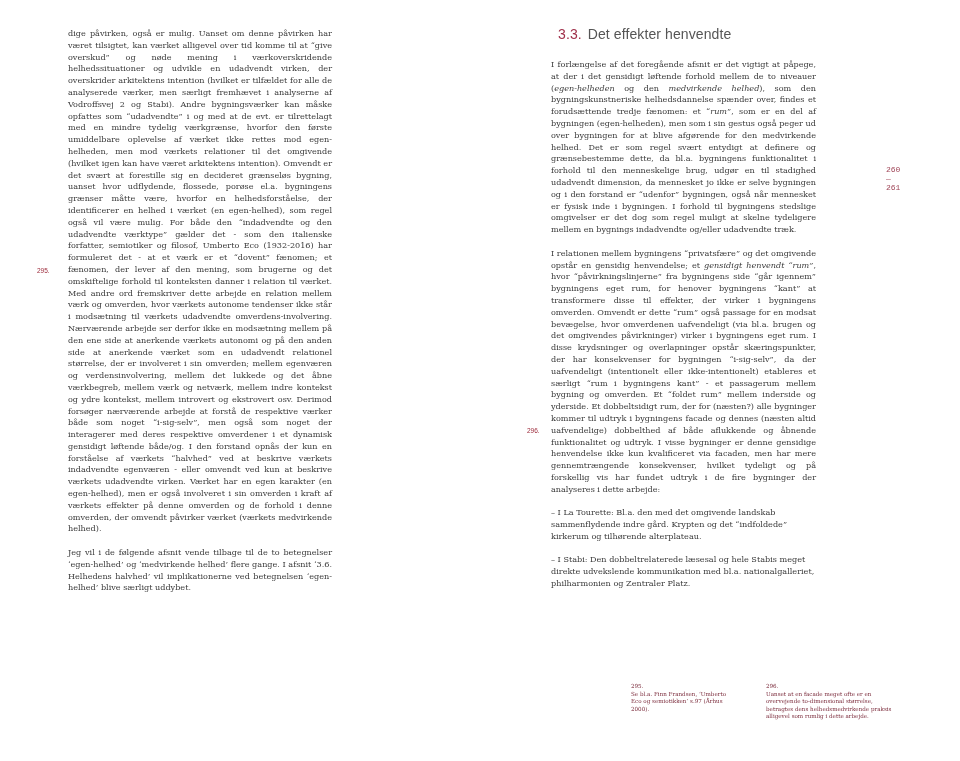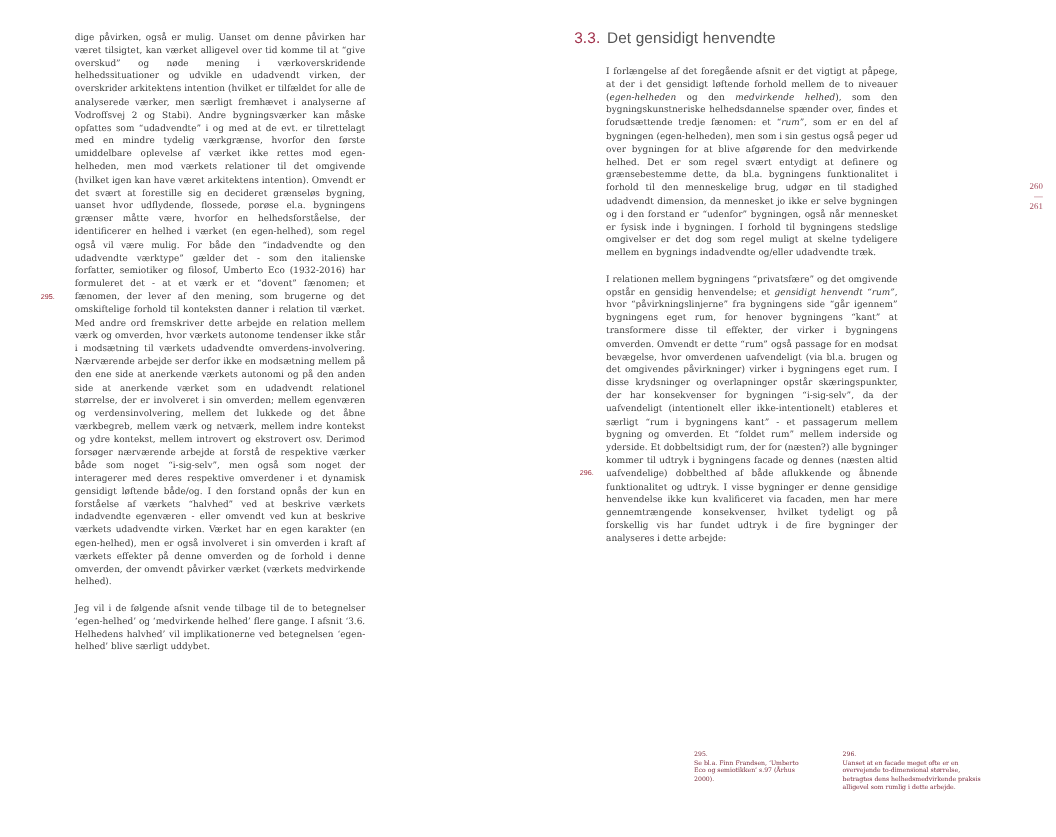--- a/index.html
+++ b/index.html
@@ -9,45 +9,47 @@
   .right-page { left:480px; width:480px; }
   .serif { font-family:"DejaVu Serif", "Liberation Serif", serif; color:#3a3a3a; }
   .body-text { font-size:8.1px; line-height:11.8px; text-align:justify; }
   .col-left { position:absolute; left:68px; top:28px; width:264px; }
   .col-right { position:absolute; left:551px; top:59px; width:265px; }
   .para { margin:0 0 11.8px 0; }
   .para:last-child { margin-bottom:16px; }
   .list-item { margin:0 0 11.8px 0; text-align:left; }
   .fn-marker { position:absolute; font-family:"Liberation Sans", sans-serif; font-size:6.5px; color:#9c2a3a; }
   .heading { position:absolute; left:522px; top:26px; font-family:"Liberation Sans", sans-serif; font-size:14px; color:#555; letter-spacing:0.1px; }
-  .heading .num { color:#a0304a; margin-right:6px; }
-  .page-nums { position:absolute; left:924px; top:165px; width:24px; text-align:right; font-family:Liberation Serif, serif; font-size:8px; color:#a04658; line-height:9px; }
+  .heading .num { color:#a0304a; margin-right:6px;margin-left:36px; }
+  .page-nums { position:absolute; left:886px; top:165px; width:24px; text-align:left; font-family:Liberation Mono, monospace; font-size:8px; color:#a04658; line-height:9px; }
   .footnote { position:absolute; font-family:"DejaVu Serif", serif; font-size:5.6px; line-height:7.6px; color:#7a2a3a; }
   em { font-style:italic; }
 </style>
 </head>
 <body>
 
 <div class="page left-page">
   <div class="col-left serif body-text">
     <p class="para">dige påvirken, også er mulig. Uanset om denne påvirken har været tilsigtet, kan værket alligevel over tid komme til at “give overskud” og nøde mening i værkoverskridende helhedssituationer og udvikle en udadvendt virken, der overskrider arkitektens intention (hvilket er tilfældet for alle de analyserede værker, men særligt fremhævet i analyserne af Vodroffsvej 2 og Stabi). Andre bygningsværker kan måske opfattes som “udadvendte” i og med at de evt. er tilrettelagt med en mindre tydelig værkgrænse, hvorfor den første umiddelbare oplevelse af værket ikke rettes mod egen-helheden, men mod værkets relationer til det omgivende (hvilket igen kan have været arkitektens intention). Omvendt er det svært at forestille sig en decideret grænseløs bygning, uanset hvor udflydende, flossede, porøse el.a. bygningens grænser måtte være, hvorfor en helhedsforståelse, der identificerer en helhed i værket (en egen-helhed), som regel også vil være mulig. For både den “indadvendte og den udadvendte værktype” gælder det - som den italienske forfatter, semiotiker og filosof, Umberto Eco (1932-2016) har formuleret det - at et værk er et “dovent” fænomen; et fænomen, der lever af den mening, som brugerne og det omskiftelige forhold til konteksten danner i relation til værket. Med andre ord fremskriver dette arbejde en relation mellem værk og omverden, hvor værkets autonome tendenser ikke står i modsætning til værkets udadvendte omverdens-involvering. Nærværende arbejde ser derfor ikke en modsætning mellem på den ene side at anerkende værkets autonomi og på den anden side at anerkende værket som en udadvendt relationel størrelse, der er involveret i sin omverden; mellem egenværen og verdensinvolvering, mellem det lukkede og det åbne værkbegreb, mellem værk og netværk, mellem indre kontekst og ydre kontekst, mellem introvert og ekstrovert osv. Derimod forsøger nærværende arbejde at forstå de respektive værker både som noget “i-sig-selv”, men også som noget der interagerer med deres respektive omverdener i et dynamisk gensidigt løftende både/og. I den forstand opnås der kun en forståelse af værkets “halvhed” ved at beskrive værkets indadvendte egenværen - eller omvendt ved kun at beskrive værkets udadvendte virken. Værket har en egen karakter (en egen-helhed), men er også involveret i sin omverden i kraft af værkets effekter på denne omverden og de forhold i denne omverden, der omvendt påvirker værket (værkets medvirkende helhed).</p>
     <p class="para">Jeg vil i de følgende afsnit vende tilbage til de to betegnelser ‘egen-helhed’ og ‘medvirkende helhed’ flere gange. I afsnit ‘3.6. Helhedens halvhed’ vil implikationerne ved betegnelsen ‘egen-helhed’ blive særligt uddybet.</p>
   </div>
   <span class="fn-marker" style="left:37px; top:267px;">295.</span>
 </div>
 
 <div class="page right-page"></div>
 
 <div class="heading">
-  <span class="num">3.3.</span><span>Det gensidigt henvendte</span>
+  <span class="num">3.3.</span><span>Det effekter henvendte</span>
 </div>
 
 <div class="col-right serif body-text">
   <p class="para"><span>I forlængelse af det foregående afsnit er det vigtigt at påpege, at der i det gensidigt løftende forhold mellem de to niveauer (</span><em>egen-helheden</em><span> og den </span><em>medvirkende helhed</em><span>), som den bygningskunstneriske helhedsdannelse spænder over, findes et forudsættende tredje fænomen: et “</span><em>rum</em><span>”, som er en del af bygningen (egen-helheden), men som i sin gestus også peger ud over bygningen for at blive afgørende for den medvirkende helhed. Det er som regel svært entydigt at definere og grænsebestemme dette, da bl.a. bygningens funktionalitet i forhold til den menneskelige brug, udgør en til stadighed udadvendt dimension, da mennesket jo ikke er selve bygningen og i den forstand er “udenfor” bygningen, også når mennesket er fysisk inde i bygningen. I forhold til bygningens stedslige omgivelser er det dog som regel muligt at skelne tydeligere mellem en bygnings indadvendte og/eller udadvendte træk.</span></p>
   <p class="para"><span>I relationen mellem bygningens “privatsfære” og det omgivende opstår en gensidig henvendelse; et </span><em>gensidigt henvendt “rum”</em><span>, hvor “påvirkningslinjerne” fra bygningens side “går igennem” bygningens eget rum, for henover bygningens “kant” at transformere disse til effekter, der virker i bygningens omverden. Omvendt er dette “rum” også passage for en modsat bevægelse, hvor omverdenen uafvendeligt (via bl.a. brugen og det omgivendes påvirkninger) virker i bygningens eget rum. I disse krydsninger og overlapninger opstår skæringspunkter, der har konsekvenser for bygningen “i-sig-selv”, da der uafvendeligt (intentionelt eller ikke-intentionelt) etableres et særligt “rum i bygningens kant” - et passagerum mellem bygning og omverden. Et “foldet rum” mellem inderside og yderside. Et dobbeltsidigt rum, der for (næsten?) alle bygninger kommer til udtryk i bygningens facade og dennes (næsten altid uafvendelige) dobbelthed af både aflukkende og åbnende funktionalitet og udtryk. I visse bygninger er denne gensidige henvendelse ikke kun kvalificeret via facaden, men har mere gennemtrængende konsekvenser, hvilket tydeligt og på forskellig vis har fundet udtryk i de fire bygninger der analyseres i dette arbejde:</span></p>
+  <p class="list-item">– I La Tourette: Bl.a. den med det omgivende landskab sammenflydende indre gård. Krypten og det “indfoldede” kirkerum og tilhørende alterplateau.</p>
+  <p class="list-item">– I Stabi: Den dobbeltrelaterede læsesal og hele Stabis meget direkte udvekslende kommunikation med bl.a. nationalgalleriet, philharmonien og Zentraler Platz.</p>
 </div>
 
 <span class="fn-marker" style="left:527px; top:427px;">296.</span>
 
 <div class="page-nums">
   <div>260</div>
   <div>—</div>
   <div>261</div>
 </div>
 

